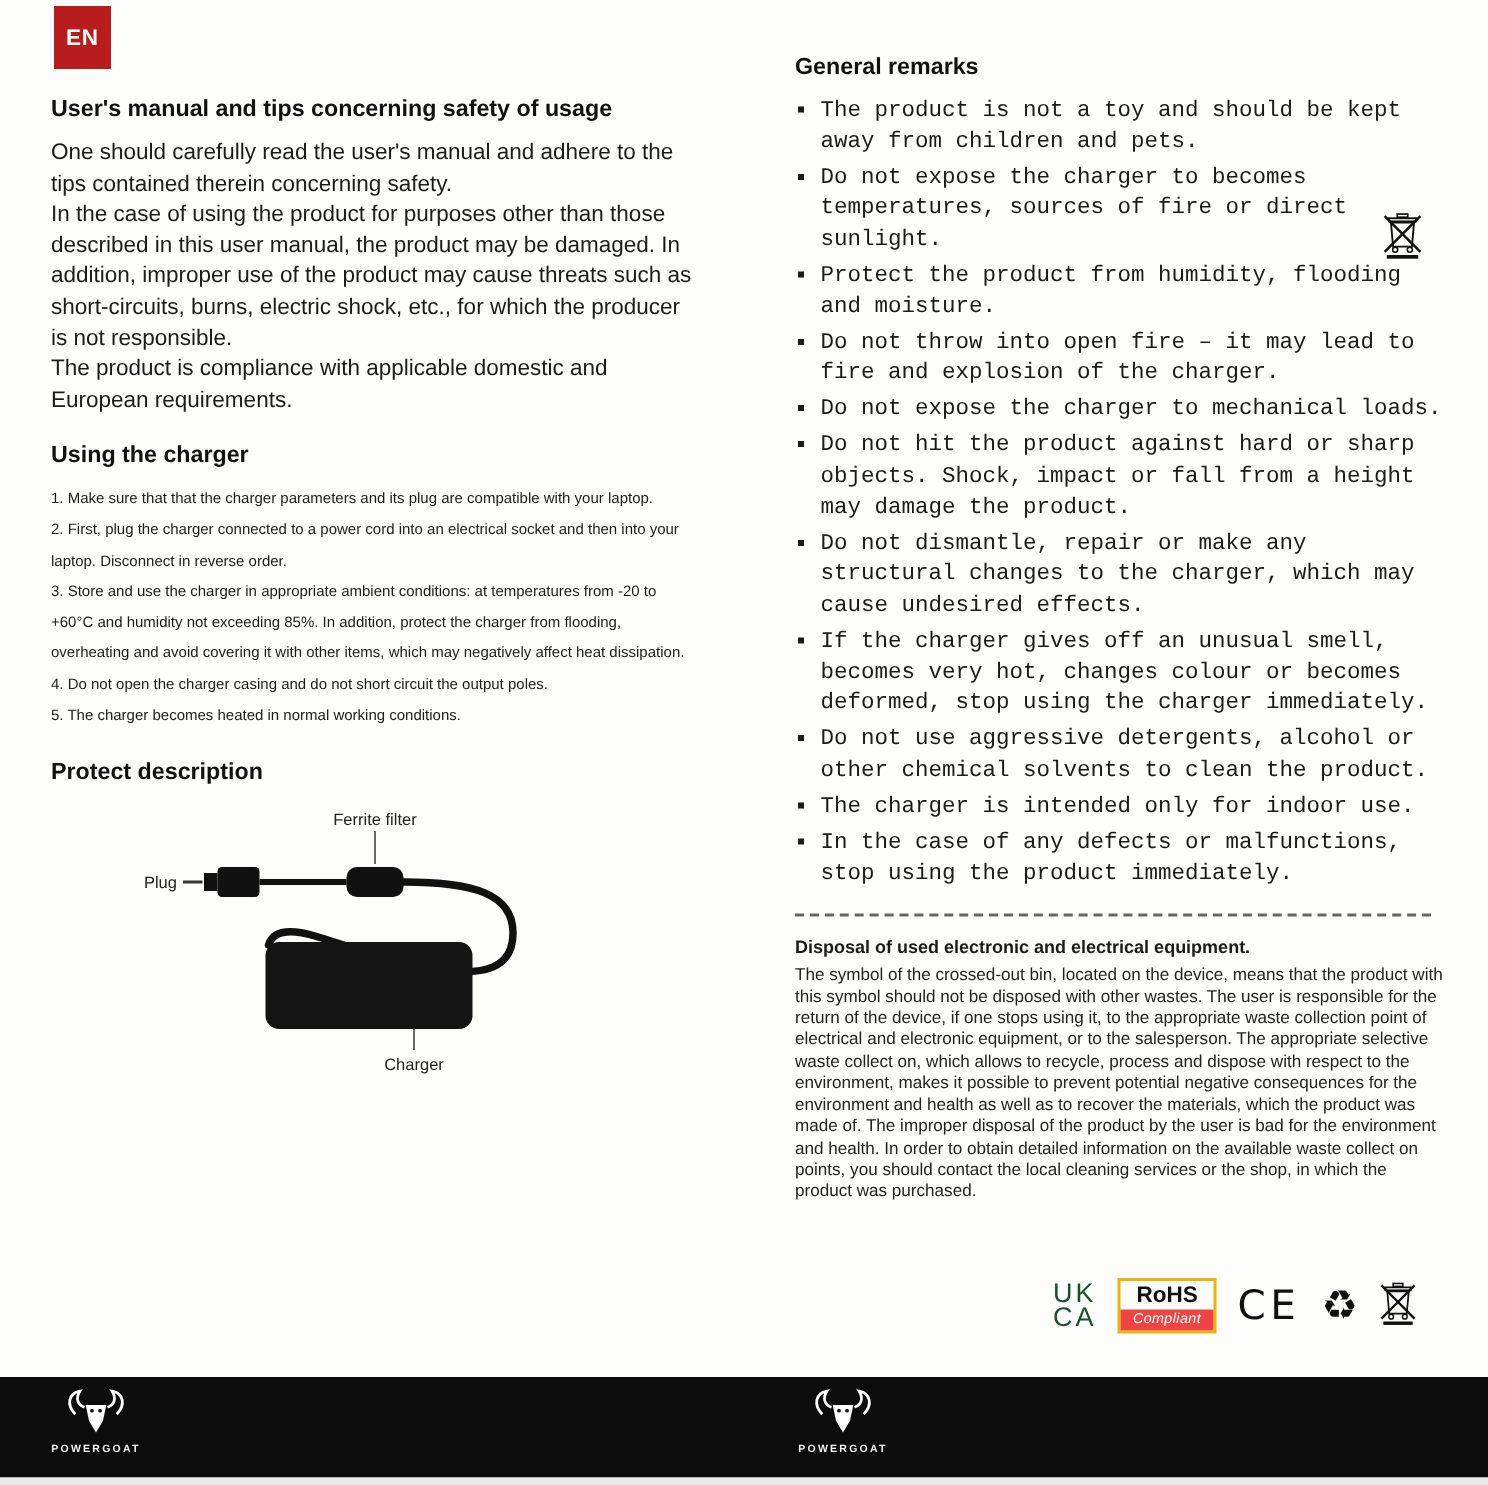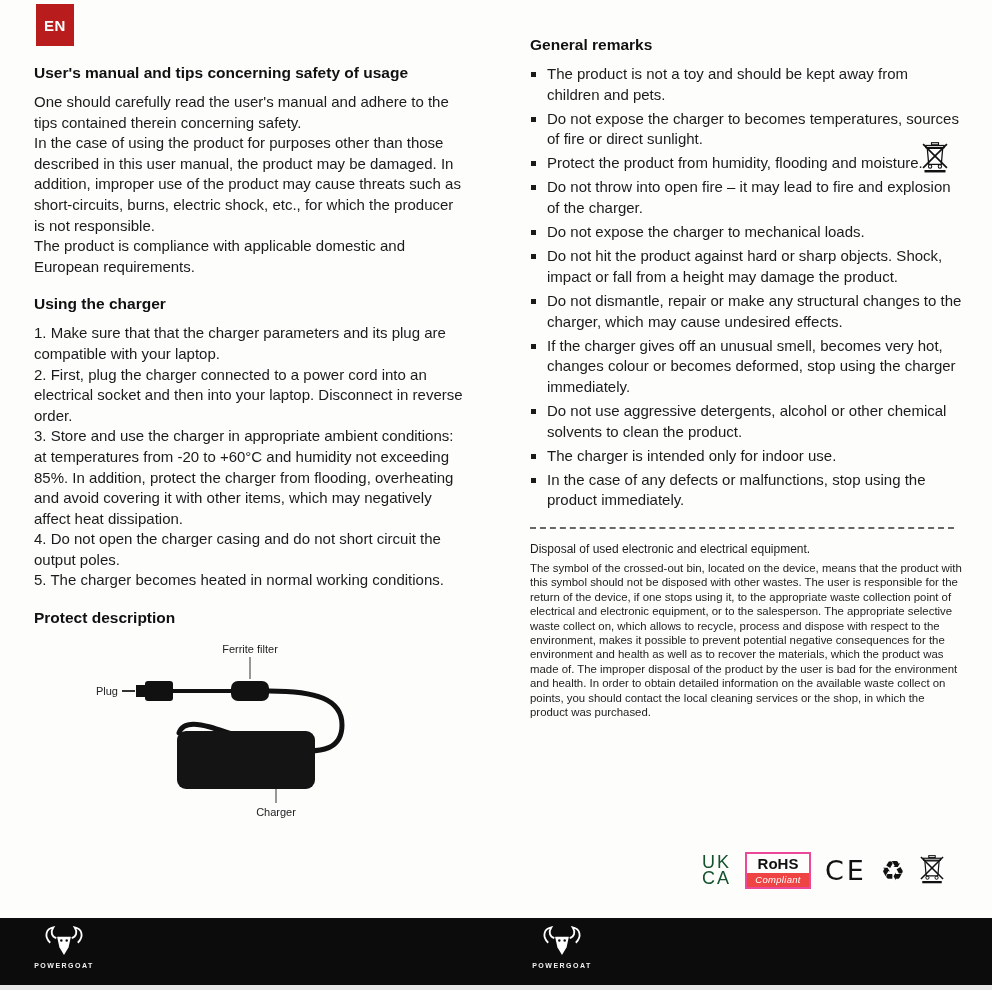--- a/index.html
+++ b/index.html
@@ -25,52 +25,52 @@
   .col-right { position: absolute; left: 530px; top: 36px; width: 432px; }
 
   h3 {
     font-size: 15.5px; font-weight: 700;
     margin: 0 0 10px 0; color: #111;
   }
   .body-text { font-size: 15px; line-height: 20.6px; }
   .body-text p { margin: 0; }
   .spacer-lg { height: 18px; }
 
-  .steps p { margin: 0; font-size: 15px; line-height: 20.6px; }
+  .steps p { margin: 0; font-size: 10px; line-height: 20.6px; }
 
   
   .diagram-wrap { position: relative; height: 205px; margin-top: 4px; }
   .diagram-wrap svg { position: absolute; left: 44px; top: 0; }
   .diagram-wrap text { font-family: "Liberation Sans", sans-serif; font-size: 11px; fill: #222; }
 
   
   .set-includes {
     position: absolute; left: 36px; top: 858px;
     font-size: 14.5px; display: flex; align-items: center; gap: 10px;
   }
   .set-includes .lbl { font-weight: 700; }
   .set-item { display: inline-flex; align-items: center; gap: 7px; }
   .sq-bullet { width: 5px; height: 5px; background: #1b1b1b; display: inline-block; }
 
   
-  .remarks { margin: 4px 0 0 0; padding-left: 17px; list-style: square; }
+  .remarks { margin: 4px 0 0 0; padding-left: 17px; list-style: square; font-family: Liberation Mono, monospace; }
   .remarks li { font-size: 15px; line-height: 20.6px; margin-bottom: 3.5px; }
 
   .dashed-divider { border: none; border-top: 2px dashed #666; margin: 16px 0 0 0; width: 424px; }
 
-  .disposal-title { font-size: 12px; font-weight: 400; margin: 13px 0 5px 0; }
+  .disposal-title { font-size: 12px; font-weight: 700; margin: 13px 0 5px 0; }
   .disposal-body  { font-size: 11.4px; line-height: 14.4px; margin: 0; color: #222; }
 
   
   .marks-row {
     position: absolute; left: 702px; top: 846px; width: 262px; height: 48px;
     display: flex; align-items: center; gap: 14px;
   }
   .ukca { font-weight: 400; font-size: 18px; line-height: 16px; letter-spacing: 2px; color: #14532d; }
-  .rohs { border: 2px solid #ec4899; width: 62px; text-align: center; }
+  .rohs { border: 2px solid #eab308; width: 62px; text-align: center; }
   .rohs-top { font-weight: 700; font-size: 15px; padding: 1px 0; color: #111; }
   .rohs-bottom { background: #ef4444; color: #fff; font-size: 9.5px; padding: 1.5px 0; letter-spacing: .3px; font-style: italic; }
   .ce-mark { font-family: "DejaVu Sans", sans-serif; font-size: 27px; font-weight: 400; letter-spacing: 3px; color: #111; }
   .recycle { font-family: "DejaVu Sans", sans-serif; font-size: 27px; color: #111; line-height: 1; }
 
   .weee-top { position: absolute; left: 921px; top: 138px; }
 
   
   .footer {
     position: absolute; left: 0; top: 918px; width: 992px; height: 67px;

